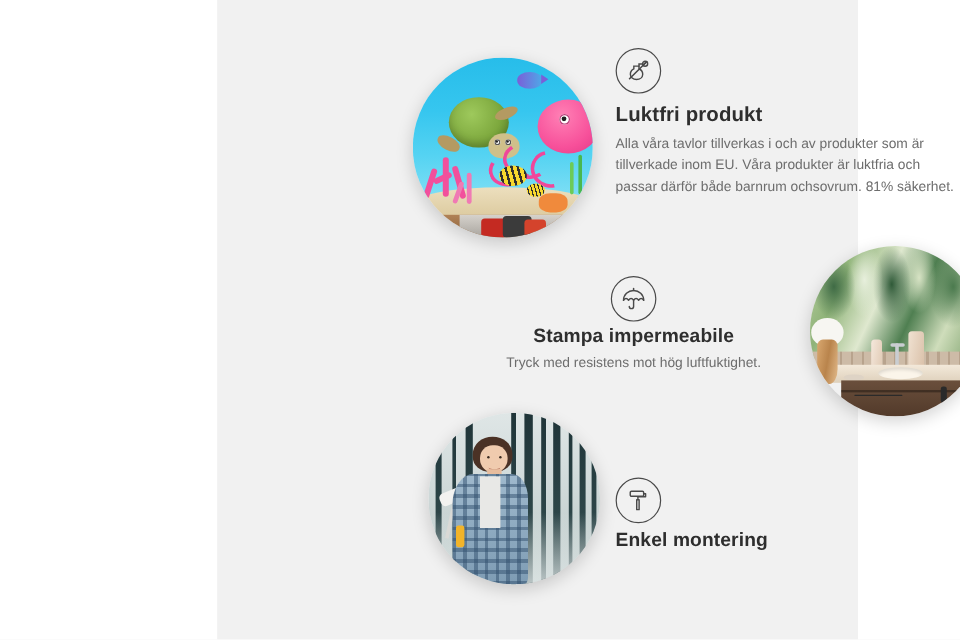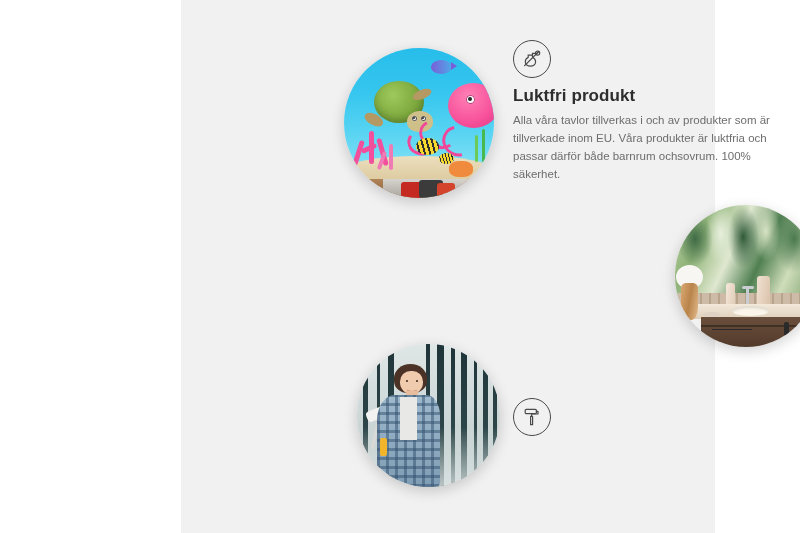--- a/index.html
+++ b/index.html
@@ -285,21 +285,21 @@
       <div class="ficon">
         <svg width="24" height="24" viewBox="0 0 24 24" fill="none" stroke="#4a4a4a" stroke-width="1.2" stroke-linecap="round">
           <path d="M8.2 10.4c-1.8.9-2.9 2.6-2.9 4.4 0 2.6 2.3 4.4 5.1 4.4 2.9 0 5.2-1.8 5.2-4.4 0-1.9-1.2-3.6-3.1-4.5V8.1h-4.3v2.3z"></path>
           <path d="M12.5 8.1V6.4h3.1"></path>
           <circle cx="17.6" cy="6.1" r="2.1"></circle>
           <path d="M15.7 7.6l2.4-2.6"></path>
           <path d="M4.6 18.6L18.9 4.4" stroke-width="1.3"></path>
         </svg>
       </div>
       <div class="ftitle">Luktfri produkt</div>
-      <p class="fbody">Alla våra tavlor tillverkas i och av produkter som är tillverkade inom EU. Våra produkter är luktfria och passar därför både barnrum ochsovrum. 100% säkerhet.</p>
+      <p class="fbody">Alla våra tavlor tillverkas i och av produkter som är tillverkade inom EU. Våra produkter är luktfria och passar därför både barnrum ochsovrum. 81% säkerhet.</p>
     </div>
 
     <div class="photo ph2">
       <div class="photo-inner">
         <div class="bath-wall"></div>
         <div class="bath-tile"></div>
         <div class="bottle"></div>
         <div class="bottle2"></div>
         <div class="faucet"></div>
         <div class="bath-counter"></div>
@@ -308,20 +308,32 @@
         <div class="vase"></div>
         <div class="soap-dish"></div>
         <div class="bath-cabinet">
           <div class="cab-line" style="top:26%"></div>
           <div class="cab-handle" style="left:10%;top:38%;width:34%;height:4%"></div>
           <div class="cab-handle" style="left:72%;top:16%;width:4%;height:46%"></div>
         </div>
       </div>
     </div>
 
+    <div class="feature f2">
+      <div class="ficon">
+        <svg width="24" height="24" viewBox="0 0 24 24" fill="none" stroke="#4a4a4a" stroke-width="1.2" stroke-linecap="round" stroke-linejoin="round">
+          <path d="M3.6 13.2c0-4.6 3.8-8.1 8.4-8.1s8.4 3.5 8.4 8.1"></path>
+          <path d="M3.6 13.2c1.4-1.9 2.8-1.9 4.2 0 1.4-1.9 2.8-1.9 4.2 0 1.4-1.9 2.8-1.9 4.2 0 1.4-1.9 2.8-1.9 4.2 0"></path>
+          <path d="M12 5.1V3.4"></path>
+          <path d="M12 13.2v5.2c0 1-.8 1.8-1.8 1.8s-1.8-.8-1.8-1.8"></path>
+        </svg>
+      </div>
+      <div class="ftitle">Stampa impermeabile</div>
+      <p class="fbody">Tryck med resistens mot hög luftfuktighet.</p>
+    </div>
 
     <div class="photo ph3">
       <div class="photo-inner">
         <div class="forest-sky"></div>
         <div class="trunks">
           <i style="left:4%;width:5px"></i>
           <i style="left:14%;width:3px"></i>
           <i style="left:22%;width:6px"></i>
           <i style="left:48%;width:4px"></i>
           <i style="left:56%;width:7px"></i>
@@ -347,16 +359,17 @@
     </div>
 
     <div class="feature f3">
       <div class="ficon">
         <svg width="24" height="24" viewBox="0 0 24 24" fill="none" stroke="#4a4a4a" stroke-width="1.2" stroke-linecap="round" stroke-linejoin="round">
           <rect x="5.2" y="4.3" width="11.2" height="4.3" rx="1.1"></rect>
           <path d="M16.4 6.4h1.6v2.6h-6.4"></path>
           <path d="M11.6 9v2.4h1v8.3h-2v-8.3h1"></path>
         </svg>
       </div>
+      <div class="ftitle">Enkel montering</div>
     </div>
 
   </div>
 </div>
 
 </body></html>

